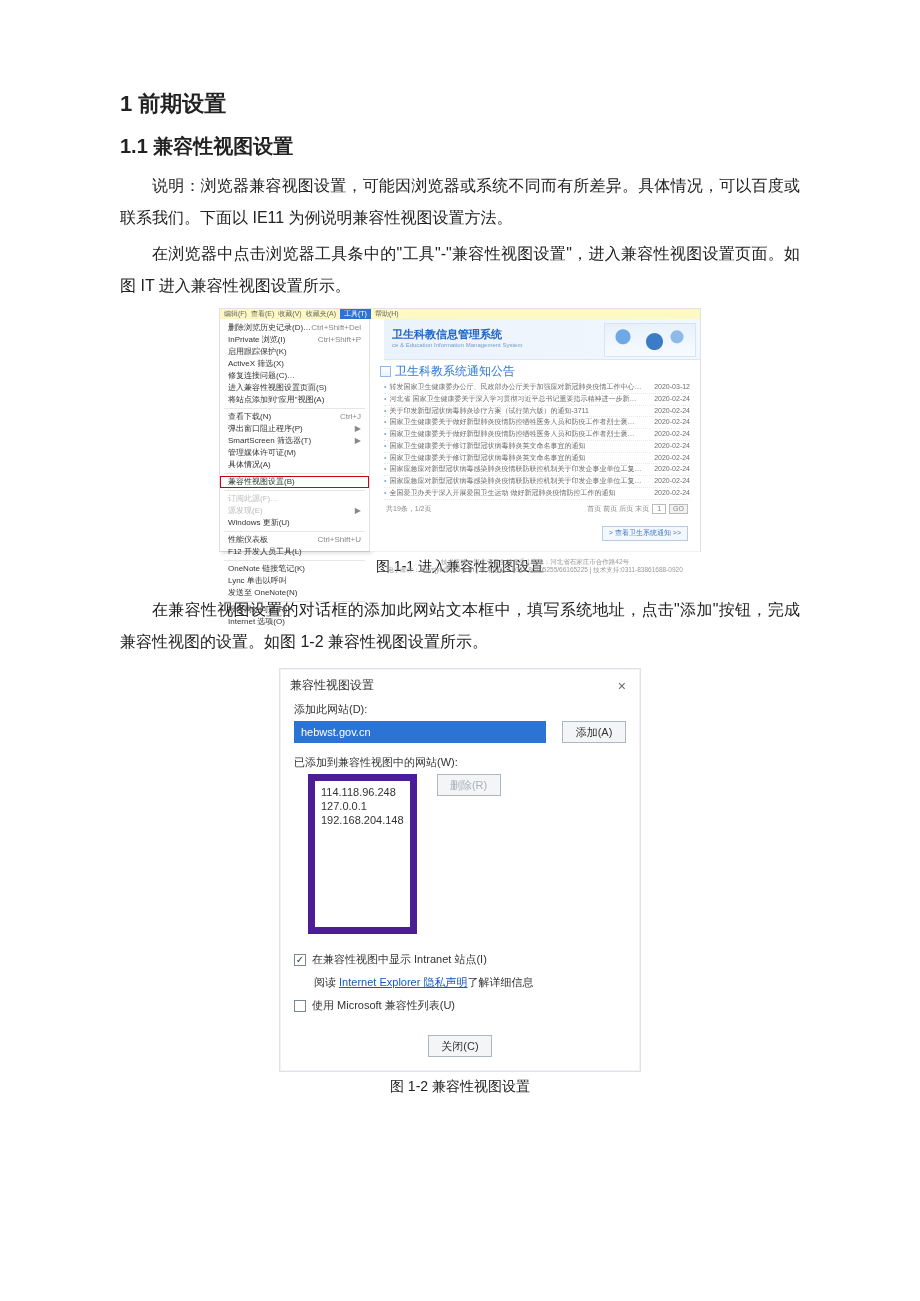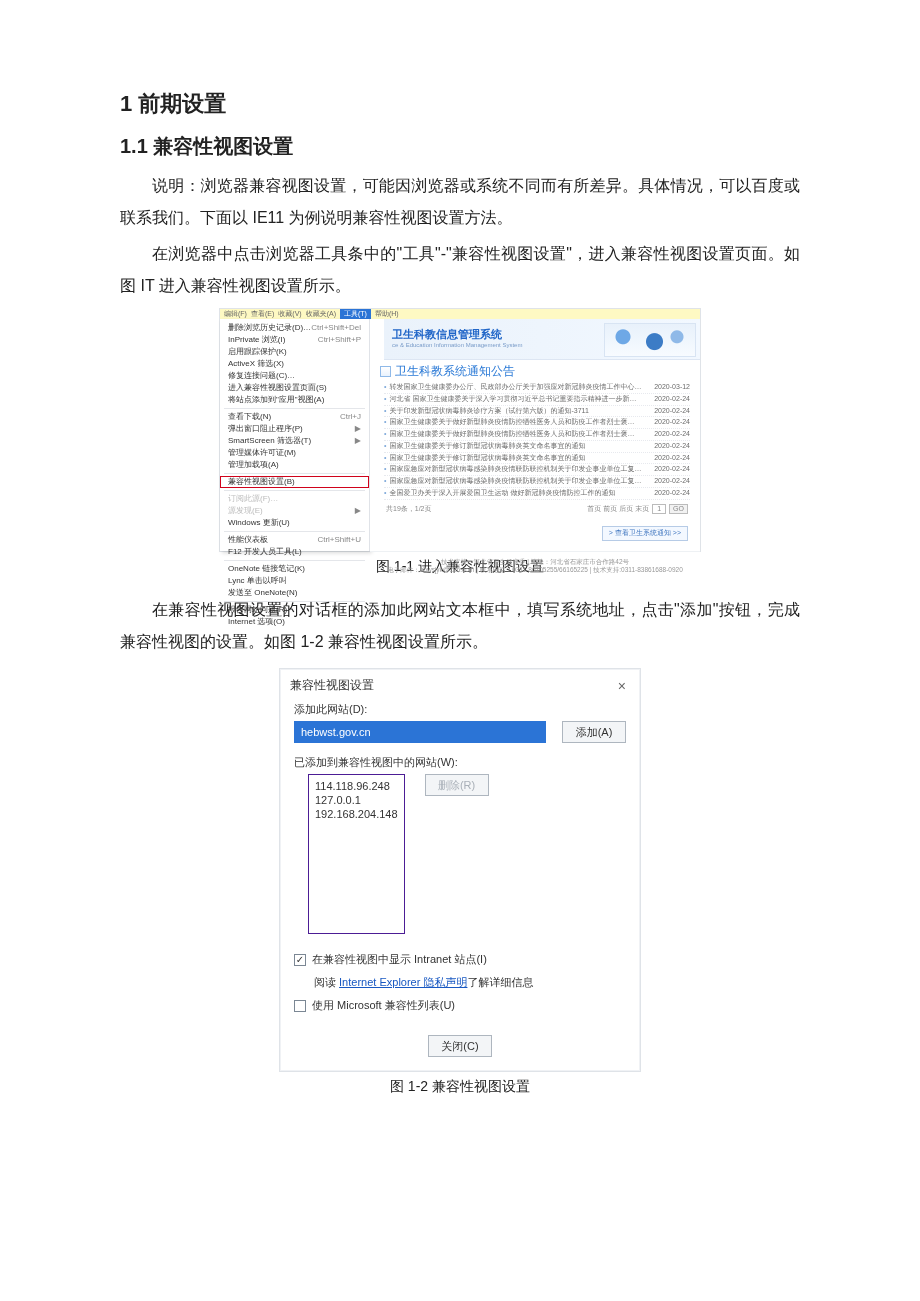--- a/index.html
+++ b/index.html
@@ -195,21 +195,21 @@
     flex:1; border:1px solid #2b74d6; background:#2b74d6; color:#fff;
     height:22px; padding:0 6px; font-size:11px; box-sizing:border-box;
   }
   .fig2-btn {
     width:64px; height:22px; border:1px solid #aeb6bf; background:#f3f5f7;
     font-size:11px; display:flex; align-items:center; justify-content:center;
     box-sizing:border-box;
   }
   .fig2-btn.disabled { color:#a9b0b8; }
   .fig2-list {
-    margin: 0 14px; border:1px solid #4c1d95; height:160px;
+    margin: 0 14px; border:7px solid #4c1d95; height:160px;
     padding: 4px 6px; font-size:11px; box-sizing:border-box;
   }
   .fig2-list div { padding: 1px 0; }
   .fig2-listrow { display:flex; gap:6px; padding:0 14px; align-items:flex-start; }
   .fig2-check-row { padding: 4px 14px; display:flex; align-items:center; gap:6px; font-size:11px; }
   .fig2-check {
     width:12px; height:12px; border:1px solid #7b8794; display:inline-flex;
     align-items:center; justify-content:center; font-size:10px; color:#333;
     box-sizing:border-box;
   }
@@ -277,21 +277,21 @@
           </div>
           <div class="fig1-mi">
             <span>SmartScreen 筛选器(T)</span>
             <span class="sc">▶</span>
           </div>
           <div class="fig1-mi">
             <span>管理媒体许可证(M)</span>
             <span class="sc"></span>
           </div>
           <div class="fig1-mi">
-            <span>管理加载项(A)</span>
+            <span>具体情况(A)</span>
             <span class="sc"></span>
           </div>
           <div class="fig1-sep"></div>
           <div class="fig1-mi hi">
             <span>兼容性视图设置(B)</span>
             <span class="sc"></span>
           </div>
           <div class="fig1-sep"></div>
           <div class="fig1-mi disabled">
             <span>订阅此源(F)…</span>

